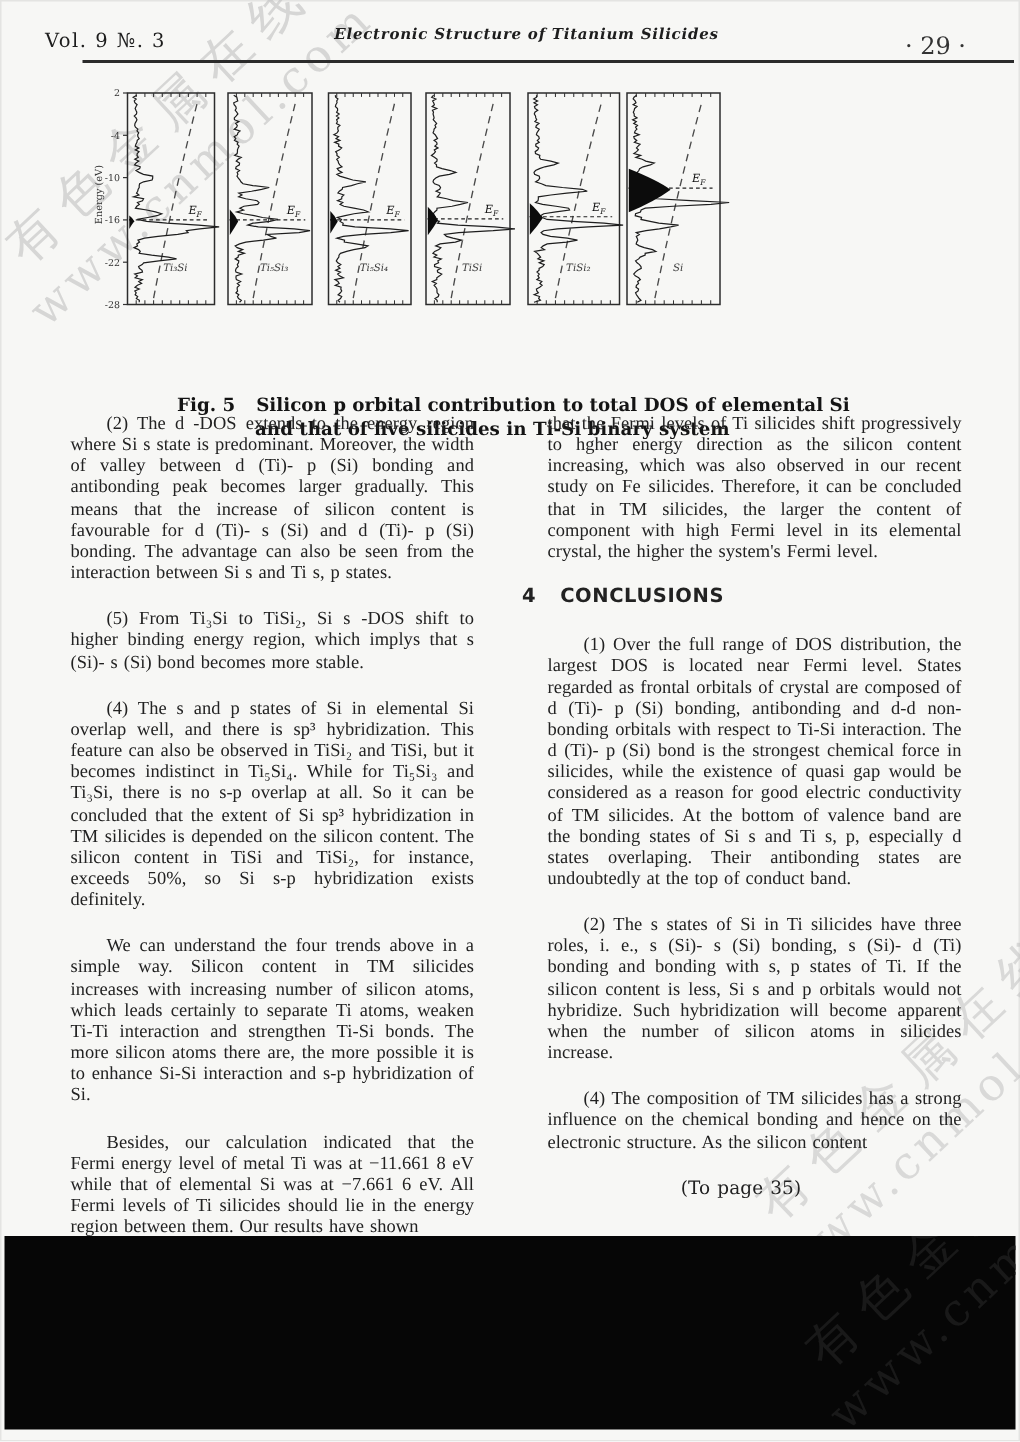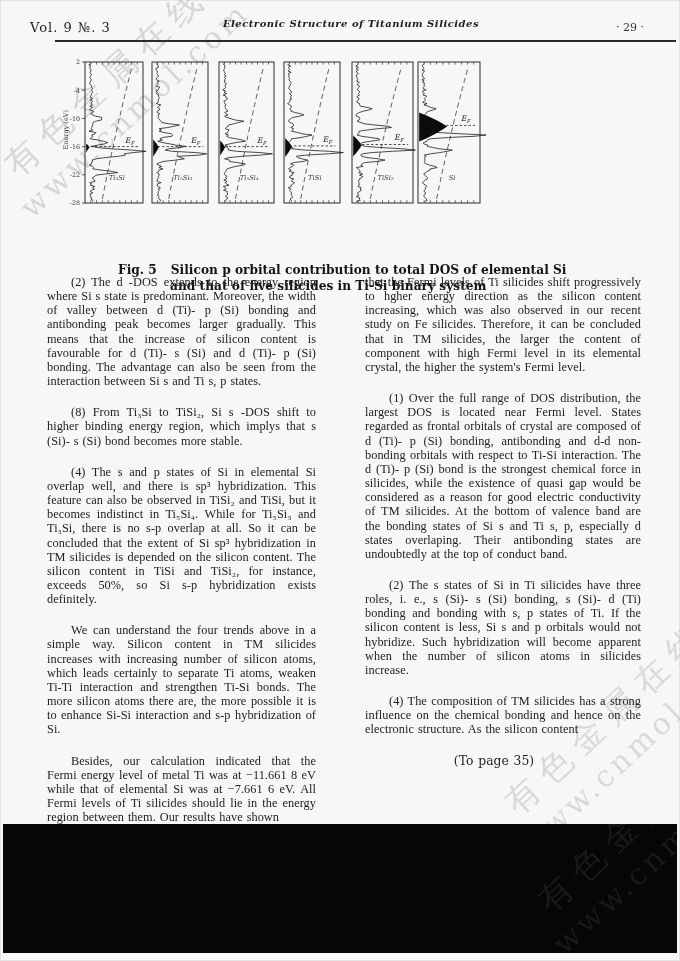--- a/index.html
+++ b/index.html
@@ -16,21 +16,21 @@
       font-family:"DejaVu Serif","Liberation Serif",serif;}
   .wm .wm-cn{font-size:34px; letter-spacing:10px; line-height:44px;}
   .wm .wm-en{font-size:30px; letter-spacing:4px; line-height:40px;}
   .wm-top{left:-70px; top:52px; width:380px;}
   .wm-bottom{left:430px; top:690px; width:380px; opacity:.5;}
   
   .header{position:absolute; left:30px; right:8px; top:18px; height:20px; font-size:13px;}
   .hdr-vol{position:absolute; left:0; top:2px; letter-spacing:1px;}
   .hdr-title{position:absolute; left:0; right:0; text-align:center; top:0;
              font-style:italic; font-weight:bold; font-size:10px; letter-spacing:.5px;}
-  .hdr-page{position:absolute; right:28px; top:3px; font-size:11px; color:#333;}
+  .hdr-page{position:absolute; right:28px; top:3px; font-size:16px; color:#333;}
   .hdr-rule{position:absolute; left:55px; right:4px; top:40px; height:0;
             border-top:2px solid #2b2b2b;}
   
   .figure-wrap{position:absolute; left:58px; top:52px; width:430px; height:160px;}
   .caption{position:absolute; left:118px; top:218px; width:460px;
            font-weight:bold; font-size:12.2px; line-height:16px; color:#141414;margin-top:44px;}
   .caption .cap2{margin-left:52px;}
   .cap-tag{margin-right:14px;}
   
   .col{position:absolute; top:258px; font-size:12.3px; line-height:14.15px;
@@ -237,28 +237,31 @@
       </svg>
   </div>
 
   <div class="caption">
     <div><span class="cap-tag">Fig. 5</span><span>Silicon p orbital contribution to total DOS of elemental Si</span></div>
     <div class="cap2">and that of five silicides in Ti-Si binary system</div>
   </div>
 
   <div class="col col-left">
     <p>(2) The d -DOS extends to the energy region where Si s state is predominant. Moreover, the width of valley between d (Ti)- p (Si) bonding and antibonding peak becomes larger gradually. This means that the increase of silicon content is favourable for d (Ti)- s (Si) and d (Ti)- p (Si) bonding. The advantage can also be seen from the interaction between Si s and Ti s, p states.</p>
-    <p>(8) From Ti₃Si to TiSi₂, Si s -DOS shift to higher binding energy region, which implys that s (Si)- s (Si) bond becomes more stable.</p>
+    <p>(5) From Ti₃Si to TiSi₂, Si s -DOS shift to higher binding energy region, which implys that s (Si)- s (Si) bond becomes more stable.</p>
     <p>(4) The s and p states of Si in elemental Si overlap well, and there is sp³ hybridization. This feature can also be observed in TiSi₂ and TiSi, but it becomes indistinct in Ti₅Si₄. While for Ti₅Si₃ and Ti₃Si, there is no s-p overlap at all. So it can be concluded that the extent of Si sp³ hybridization in TM silicides is depended on the silicon content. The silicon content in TiSi and TiSi₂, for instance, exceeds 50%, so Si s-p hybridization exists definitely.</p>
     <p>We can understand the four trends above in a simple way. Silicon content in TM silicides increases with increasing number of silicon atoms, which leads certainly to separate Ti atoms, weaken Ti-Ti interaction and strengthen Ti-Si bonds. The more silicon atoms there are, the more possible it is to enhance Si-Si interaction and s-p hybridization of Si.</p>
     <p>Besides, our calculation indicated that the Fermi energy level of metal Ti was at −11.661 8 eV while that of elemental Si was at −7.661 6 eV. All Fermi levels of Ti silicides should lie in the energy region between them. Our results have shown</p>
   </div>
 
   <div class="col col-right">
     <p class="no-indent">that the Fermi levels of Ti silicides shift progressively to hgher energy direction as the silicon content increasing, which was also observed in our recent study on Fe silicides. Therefore, it can be concluded that in TM silicides, the larger the content of component with high Fermi level in its elemental crystal, the higher the system's Fermi level.</p>
+    <div class="conclusions">
+      <span class="h-num">4</span><span>CONCLUSIONS</span>
+    </div>
     <p>(1) Over the full range of DOS distribution, the largest DOS is located near Fermi level. States regarded as frontal orbitals of crystal are composed of d (Ti)- p (Si) bonding, antibonding and d-d non-bonding orbitals with respect to Ti-Si interaction. The d (Ti)- p (Si) bond is the strongest chemical force in silicides, while the existence of quasi gap would be considered as a reason for good electric conductivity of TM silicides. At the bottom of valence band are the bonding states of Si s and Ti s, p, especially d states overlaping. Their antibonding states are undoubtedly at the top of conduct band.</p>
     <p>(2) The s states of Si in Ti silicides have three roles, i. e., s (Si)- s (Si) bonding, s (Si)- d (Ti) bonding and bonding with s, p states of Ti. If the silicon content is less, Si s and p orbitals would not hybridize. Such hybridization will become apparent when the number of silicon atoms in silicides increase.</p>
     <p>(4) The composition of TM silicides has a strong influence on the chemical bonding and hence on the electronic structure. As the silicon content</p>
     <div class="to-page">(To page 35)</div>
   </div>
 
   <div class="black-band">
     <div class="wm">
       <div class="wm-cn">有色金属在线</div>
       <div class="wm-en">www.cnmol.com</div>

